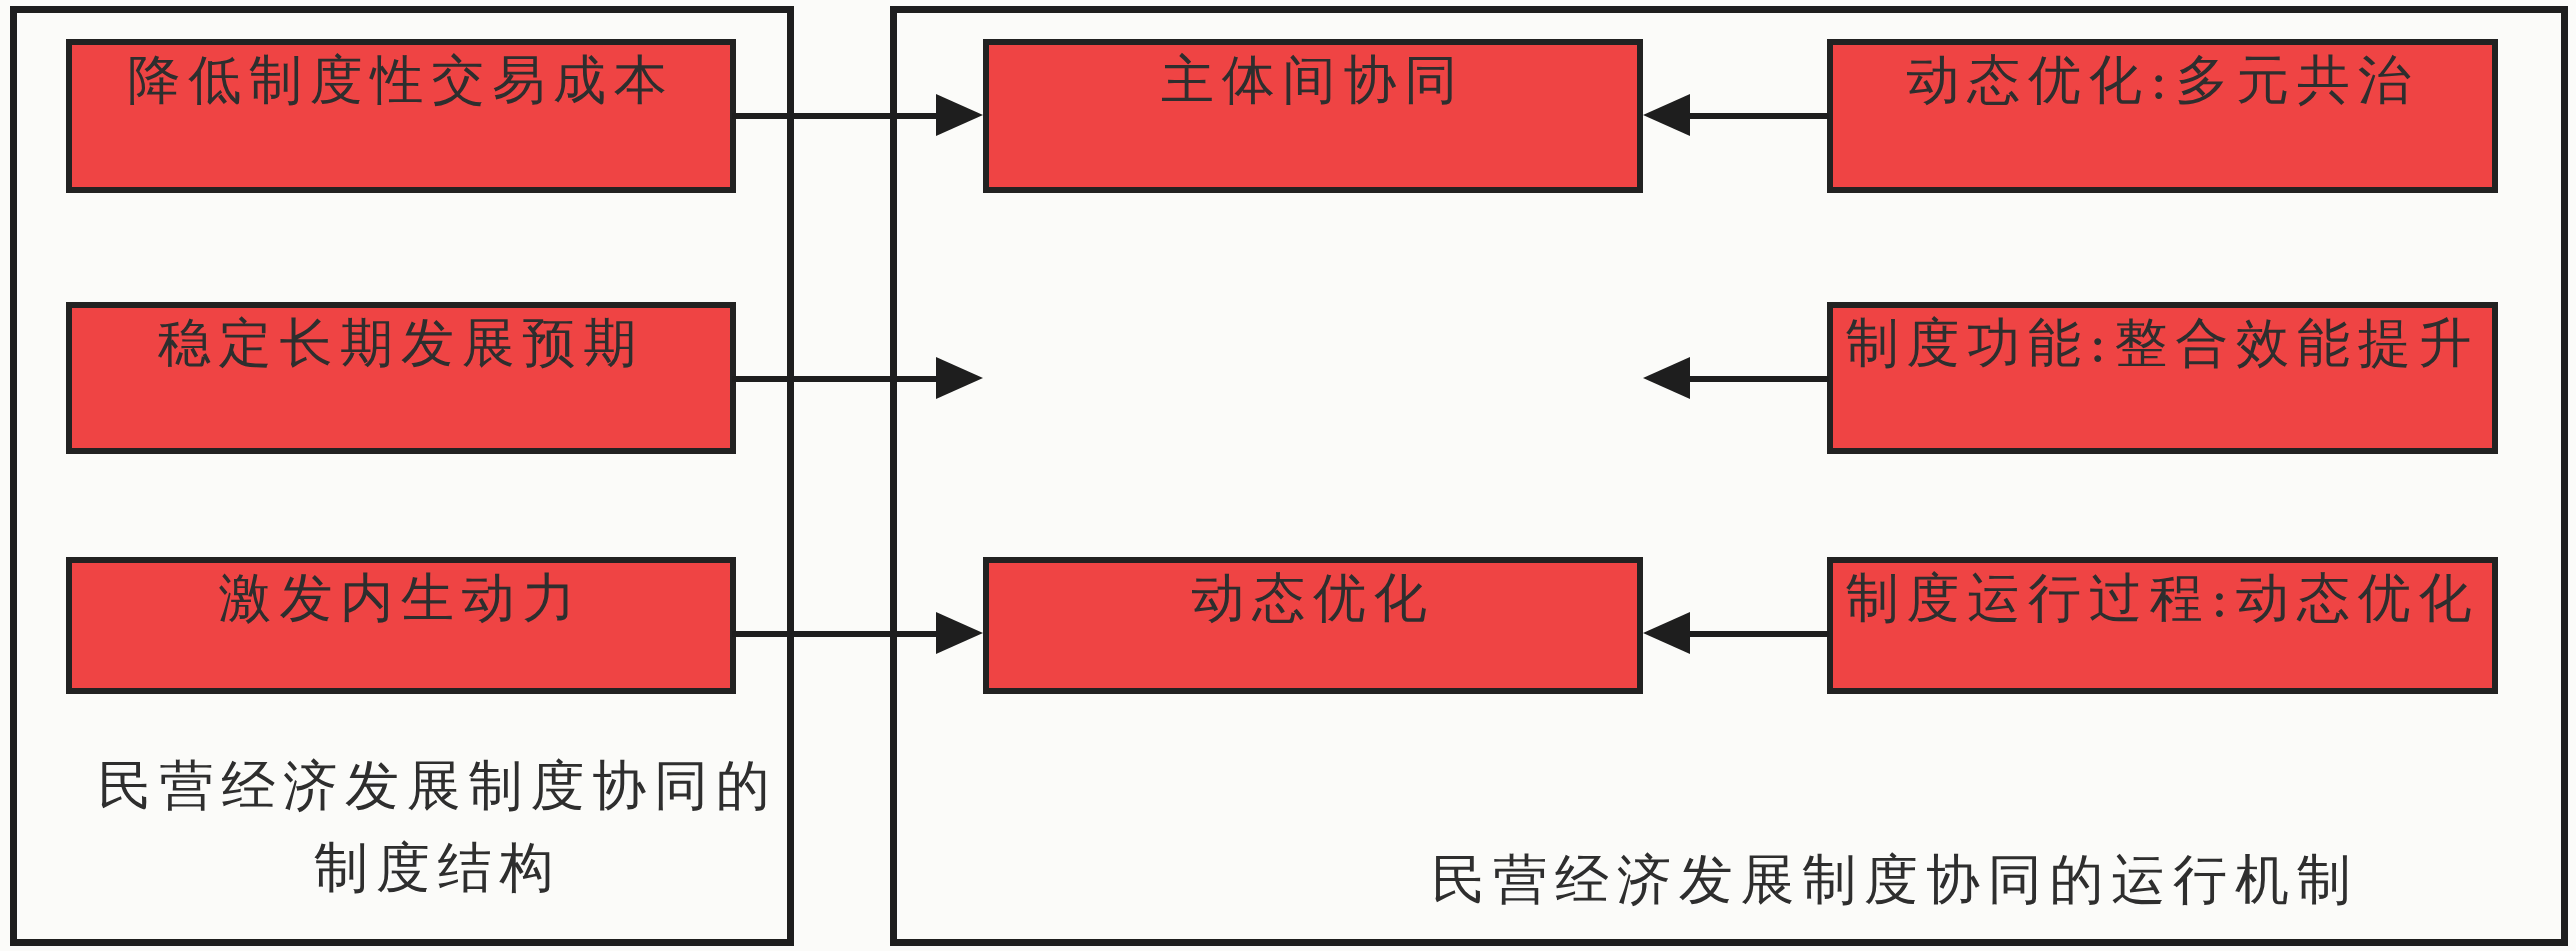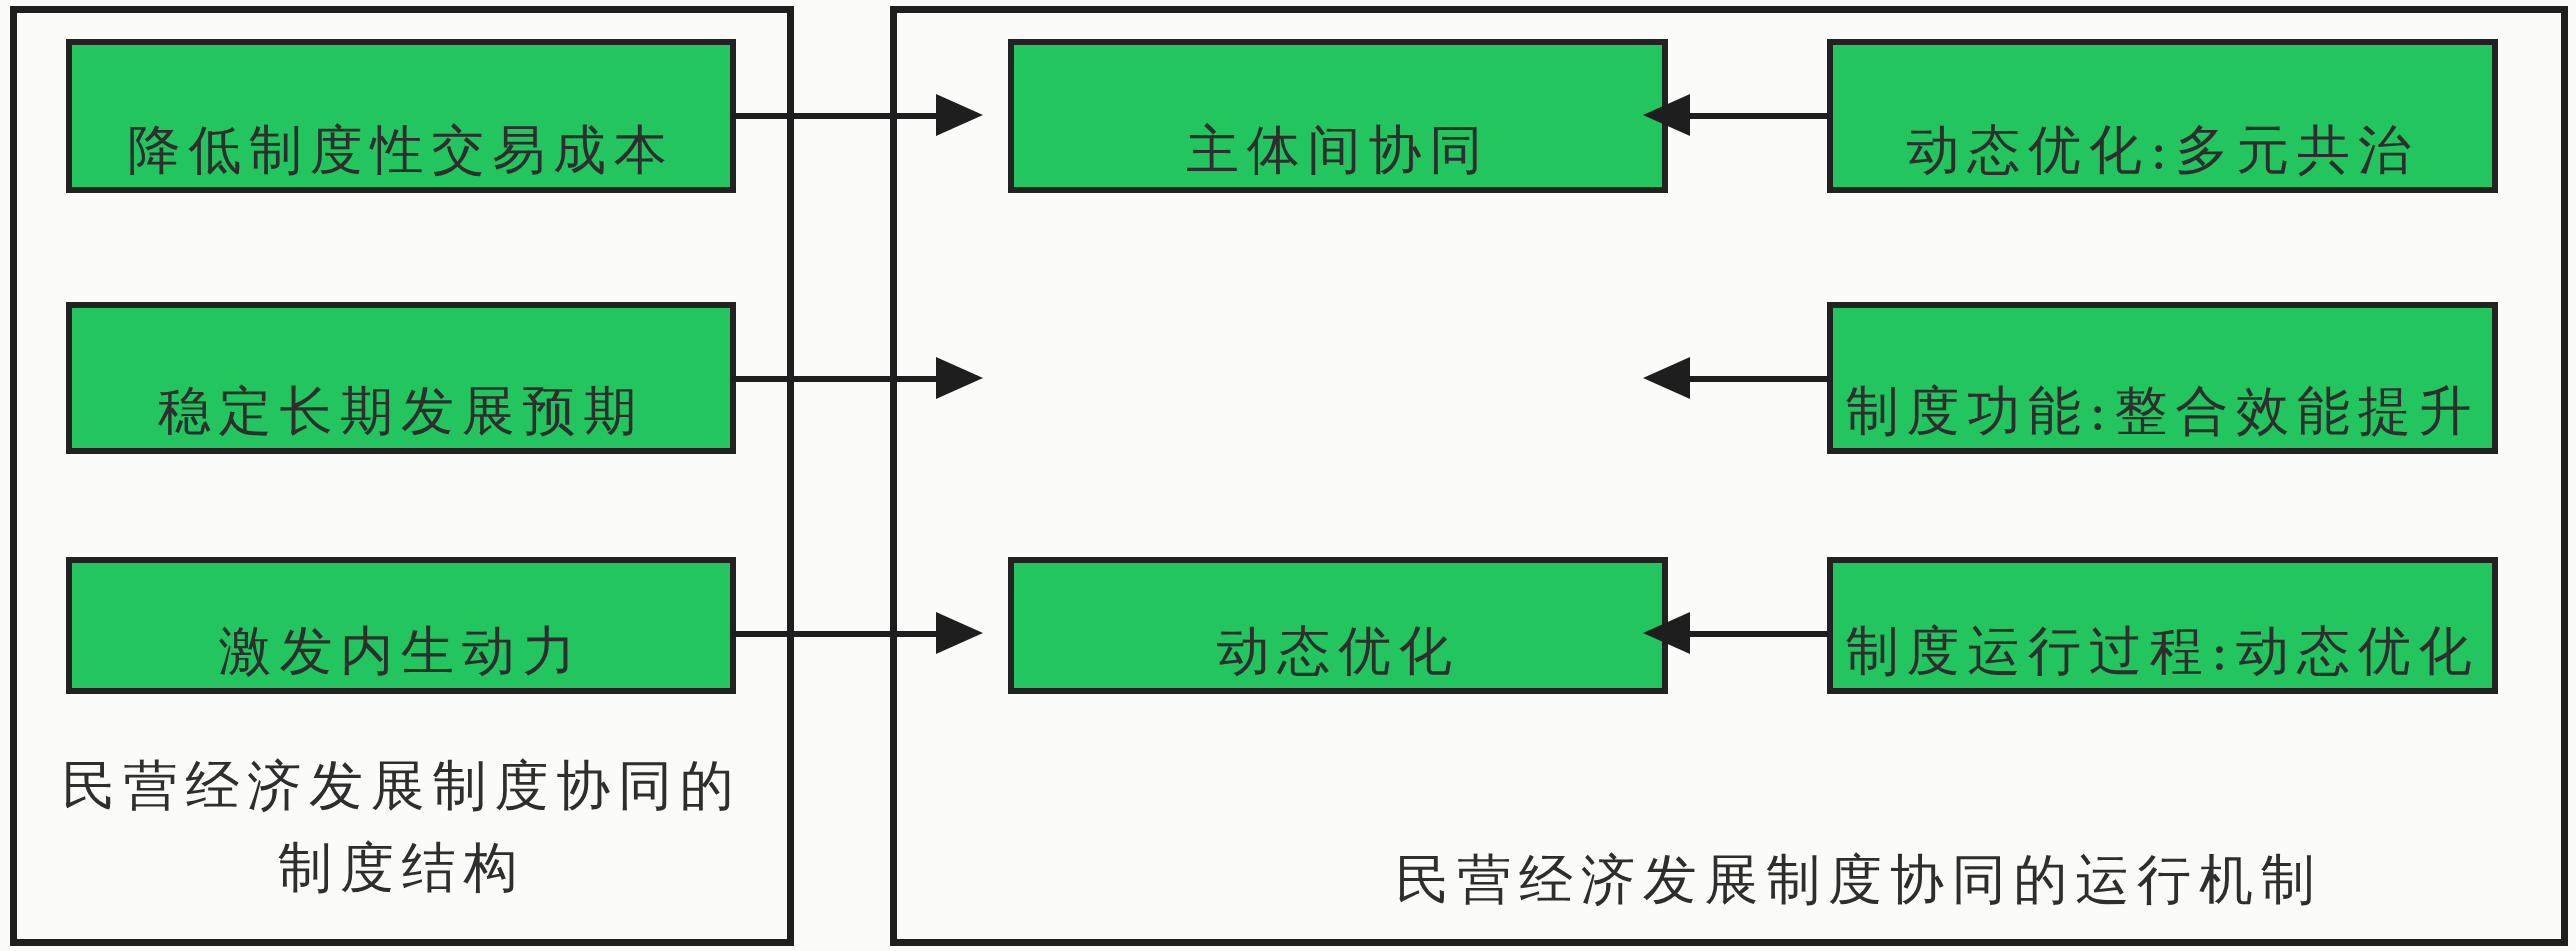--- a/index.html
+++ b/index.html
@@ -11,27 +11,27 @@
     color:#2e2e2e;
     overflow:hidden;
   }
   
   .panel{position:absolute;border:7.8px solid #1e1e1e;background:#fbfbf9;box-sizing:border-box;}
   .panel-left {left:9.7px; top:5.8px; width:784px;  height:940px;}
   .panel-right{left:890px;top:5.8px; width:1678px; height:940px;}
 
   
   .node{
-    position:absolute;border:6.8px solid #222;background:#22c55e;
+    position:absolute;border:6.8px solid #222;background:#ef4444;
     box-sizing:border-box;
-    display:flex;align-items:flex-end;justify-content:center;
+    display:flex;align-items:flex-start;justify-content:center;
     font-size:53px;letter-spacing:7.8px;white-space:nowrap;
   }
   .col-need {left:66px;   width:670px;}
-  .col-mech {left:983px; width:660px;margin-left:25px;}
+  .col-mech {left:983px; width:660px;}
   .col-inst {left:1827px; width:671px;}
   .row1{top:39px; height:154px;}
   .row2{top:302px;height:152px;}
   .row3{top:557px;height:137px;}
 
   
   .hline{position:absolute;height:5.8px;background:#1e1e1e;}
   .arrowhead{position:absolute;width:0;height:0;}
   .head-right{border-top:21.4px solid transparent;border-bottom:21.4px solid transparent;border-left:47px solid #1e1e1e;}
   .head-left {border-top:21.4px solid transparent;border-bottom:21.4px solid transparent;border-right:47px solid #1e1e1e;}
@@ -42,21 +42,21 @@
 
   .seg-lm{left:732px;width:208px;}   
   .tip-lm{left:936px;}
   .seg-im{left:1686px;width:143px;}  
   .tip-im{left:1643px;}
 
   
   .caption{
     position:absolute;
     font-size:54px;letter-spacing:7.8px;
-    text-align:center;line-height:82px;white-space:nowrap;
+    text-align:center;line-height:82px;white-space:nowrap;padding-left:36px;
   }
   .caption-left {left:9.7px; width:784px; top:745px;}
   .caption-right{left:890px;width:1938px;top:839px;}
 </style>
 </head>
 <body>
 
 <div class="canvas">
 
   <div class="panel panel-left"></div>

